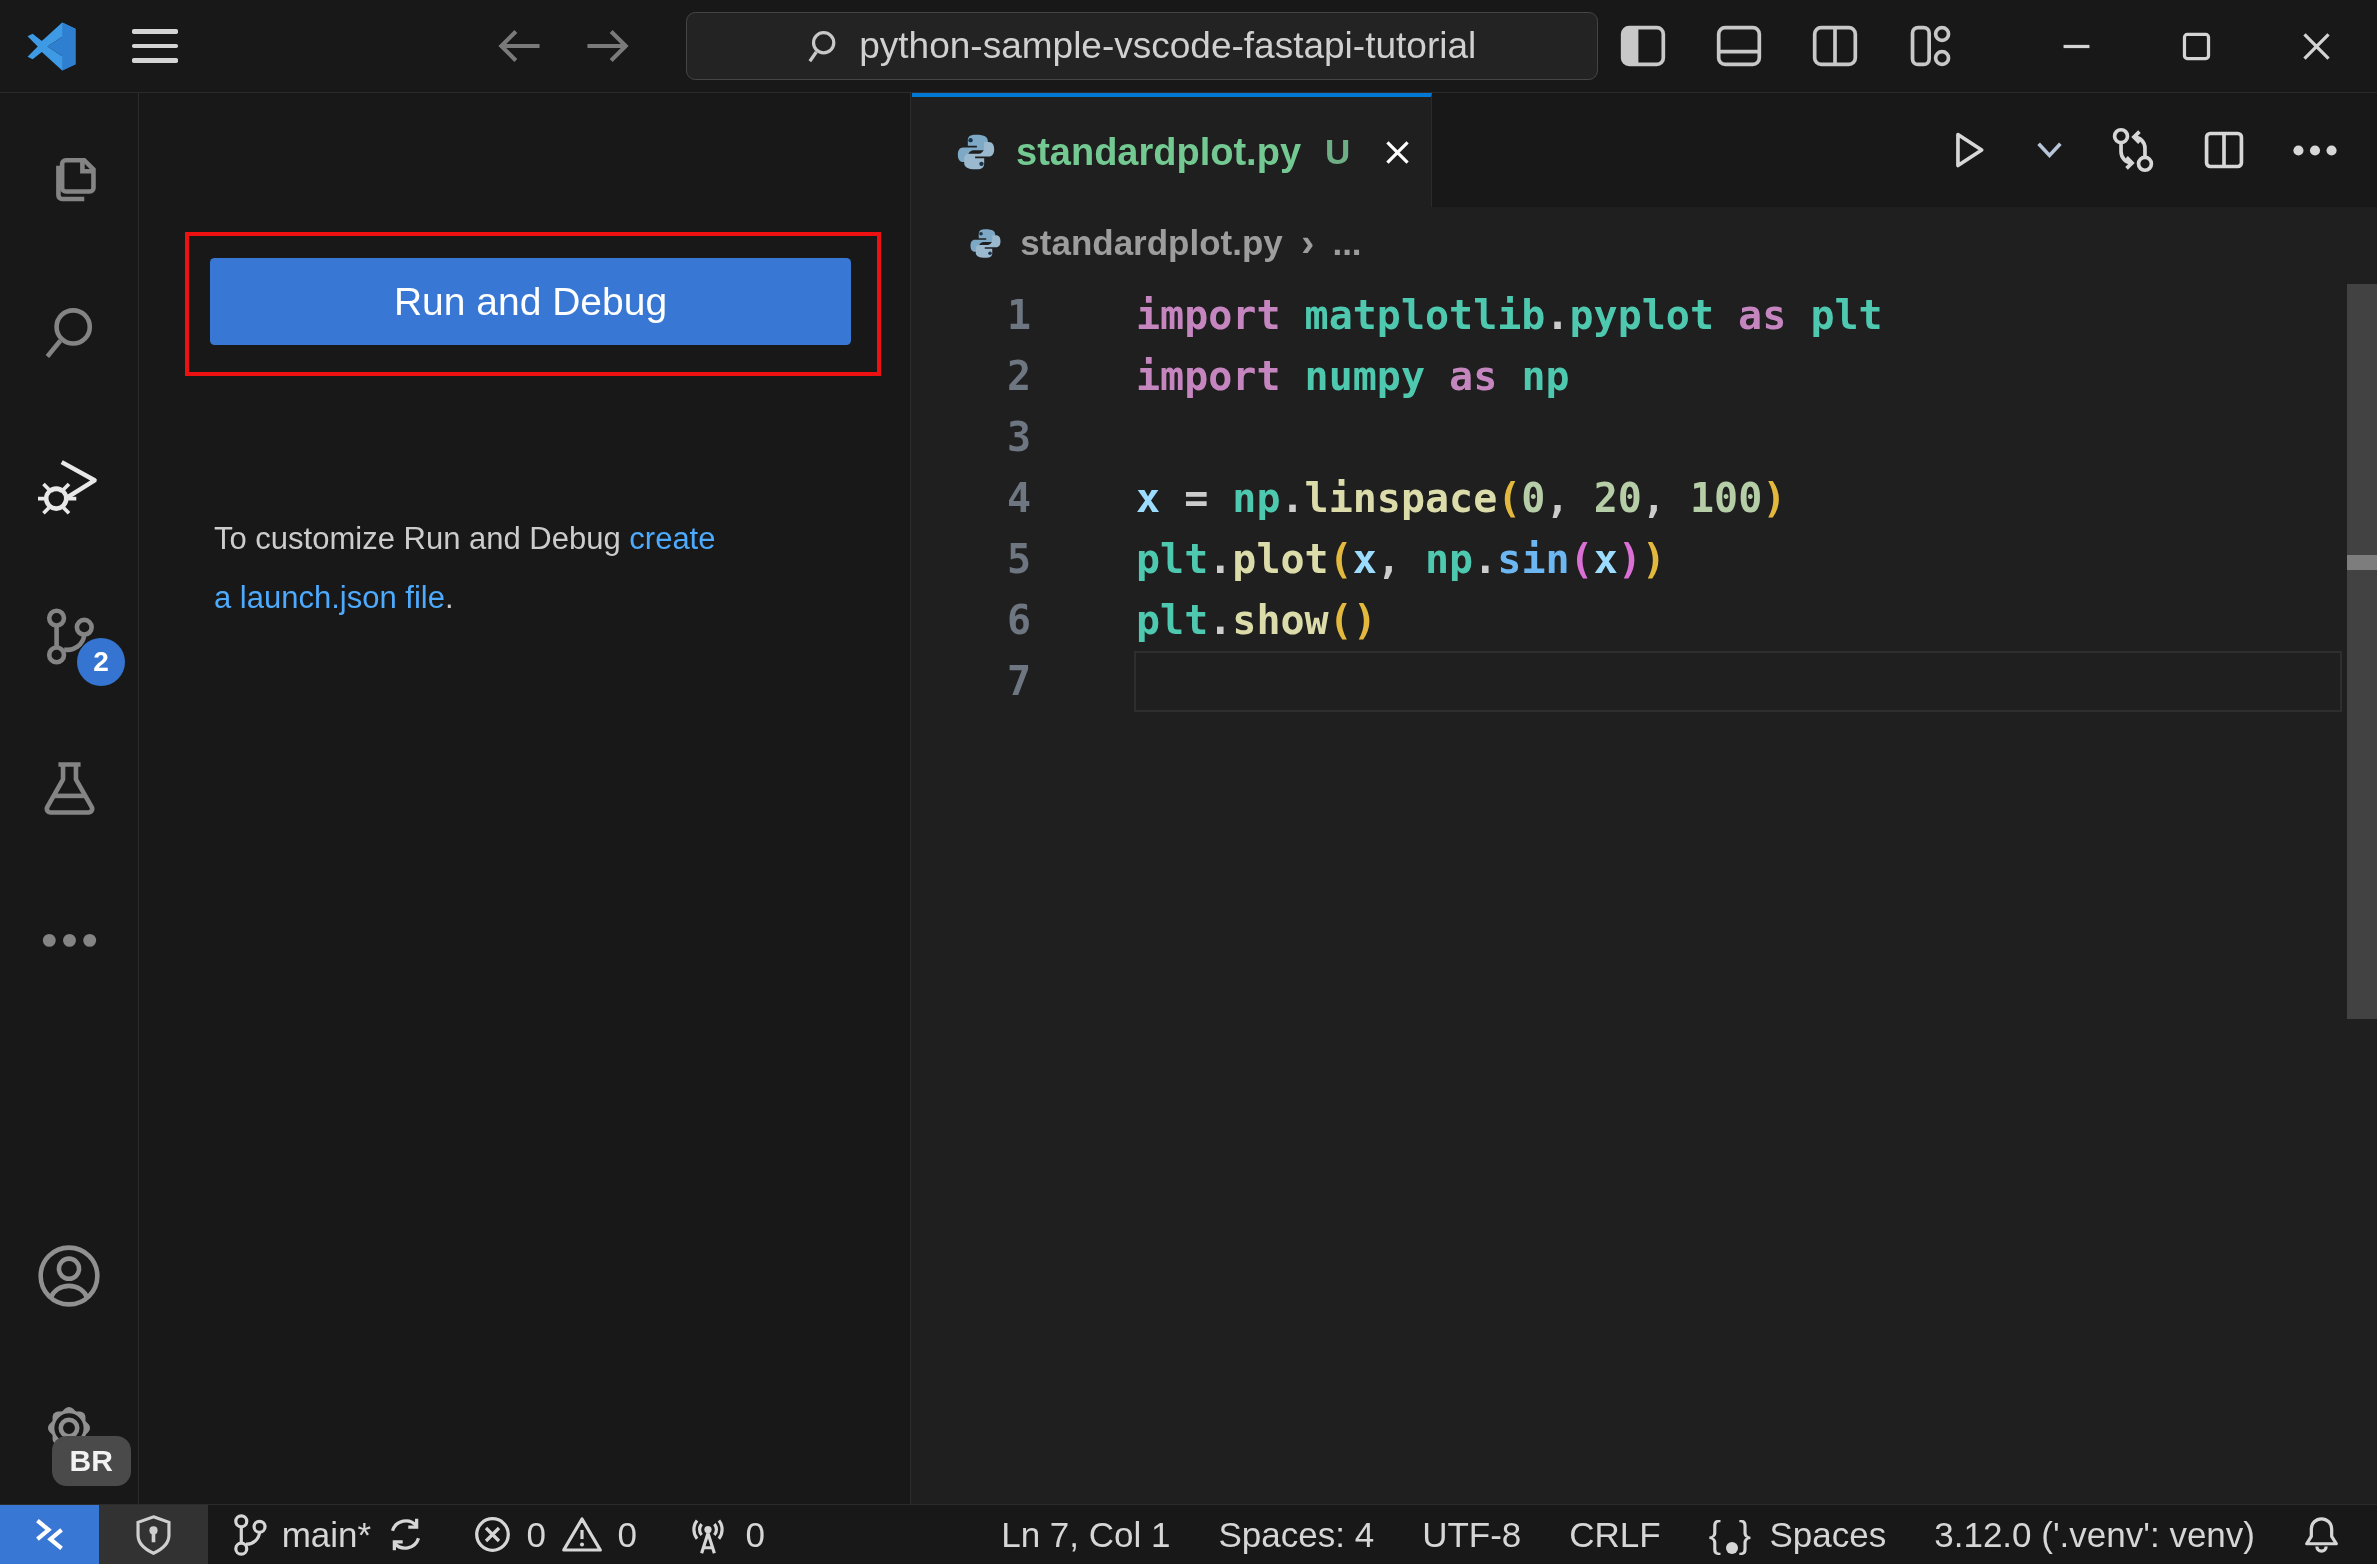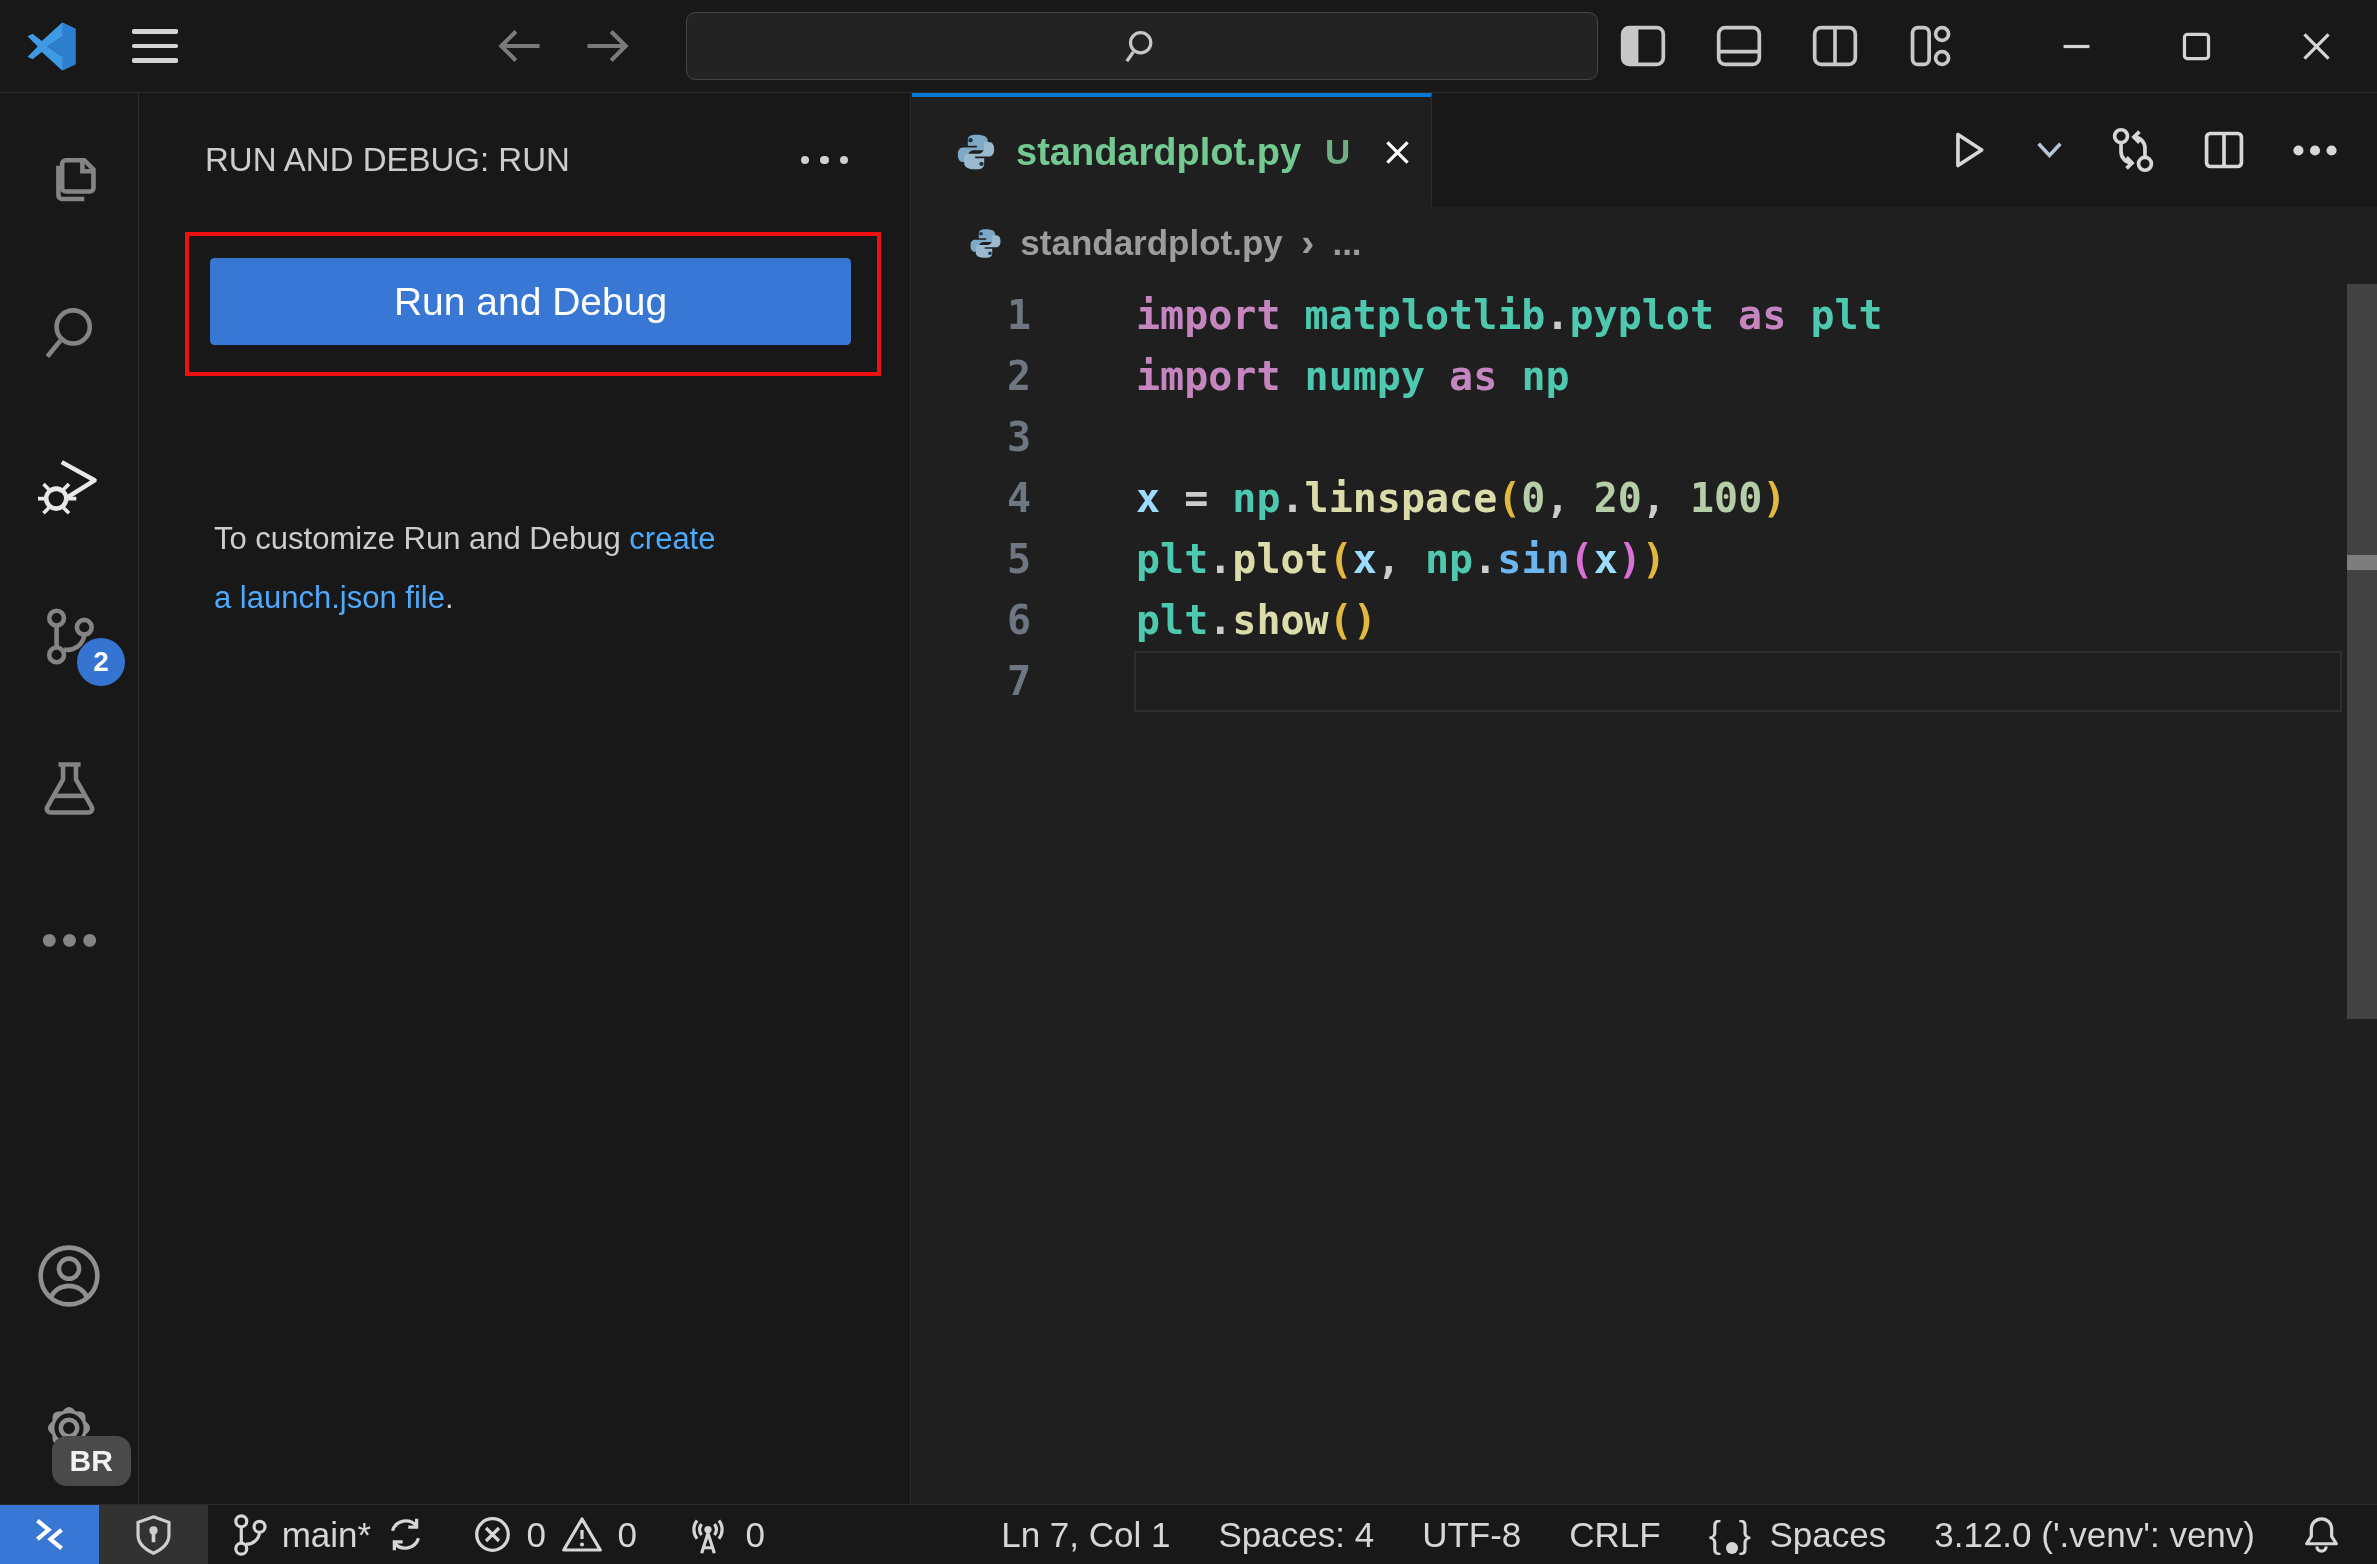--- a/index.html
+++ b/index.html
@@ -108,20 +108,21 @@
         </svg>
         <svg width="51" height="44" viewBox="0 0 56 48">
           <path d="M6,24 L46,24 M32,8 L48,24 L32,40" stroke="#7a7a7a" stroke-width="4.5" fill="none"></path>
         </svg>
       </div>
       <div class="cmd-center">
         <svg width="35" height="35" viewBox="0 0 38 38">
           <circle cx="17" cy="15" r="11" stroke="#c8c8c8" stroke-width="3.5" fill="none"></circle>
           <line x1="9" y1="25" x2="2" y2="35" stroke="#c8c8c8" stroke-width="3.5"></line>
         </svg>
+        <span>python-sample-vscode-fastapi-tutorial</span>
       </div>
     </div>
     <div class="tb-right">
       <svg width="48" height="48" viewBox="0 0 52 52">
         <rect x="4" y="6" width="44" height="40" rx="7" stroke="#c8c8c8" stroke-width="4" fill="none"></rect>
         <path d="M4,13 a7,7 0 0 1 7,-7 h10 v40 h-10 a7,7 0 0 1 -7,-7 Z" fill="#c8c8c8"></path>
       </svg>
       <svg width="48" height="48" viewBox="0 0 52 52">
         <rect x="4" y="6" width="44" height="40" rx="7" stroke="#c8c8c8" stroke-width="4" fill="none"></rect>
         <line x1="5" y1="32" x2="47" y2="32" stroke="#c8c8c8" stroke-width="4"></line>
@@ -207,28 +208,20 @@
           <rect x="17" y="17" width="36" height="36" rx="6" transform="rotate(45 35 35)"></rect>
         </g>
         <circle cx="35" cy="35" r="16" fill="#181818"></circle>
         <circle cx="35" cy="35" r="9" fill="none" stroke="#909090" stroke-width="5"></circle>
       </svg>
       <span class="gear-badge">BR</span>
     </div>
   </nav>
 
   <aside class="sidebar">
-    <div class="sb-header">
-      <span>RUN AND DEBUG: RUN</span>
-      <span class="sb-dots">
-          <i></i>
-          <i></i>
-          <i></i>
-        </span>
-    </div>
     <div class="annotation-box"></div>
     <button class="run-btn">Run and Debug</button>
     <p class="sb-hint">
       <span>To customize Run and Debug</span>
       <span class="link">create a launch.json file</span><span>.</span>
     </p>
   </aside>
 
   <main class="editor">
     <div class="tabbar">

